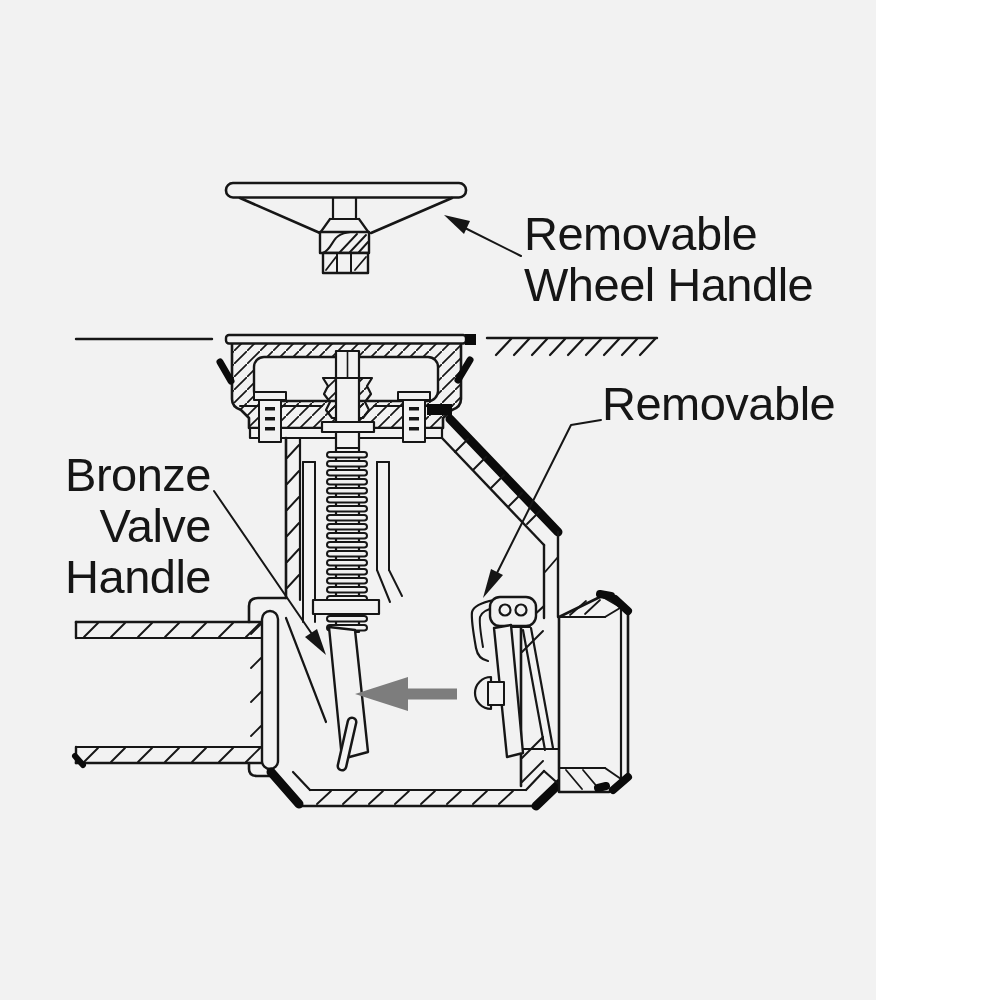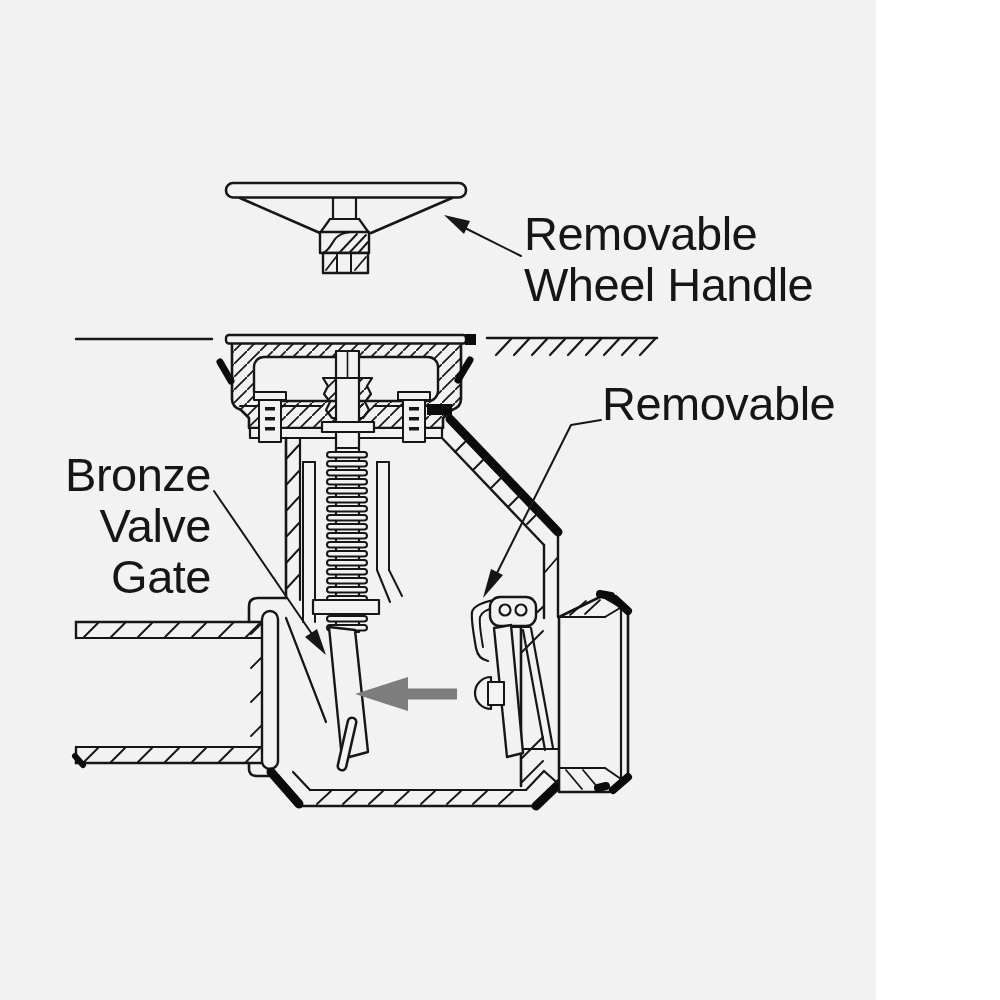--- a/index.html
+++ b/index.html
@@ -322,16 +322,16 @@
   <span>Wheel Handle</span>
 </div>
 
 <div class="label" id="label-backwater">
   <span>Removable</span>
 </div>
 
 <div class="label" id="label-bronze">
   <span>Bronze</span>
   <span>Valve</span>
-  <span>Gate</span>
+  <span>Handle</span>
 </div>
 
 </div>
 
 </body></html>

